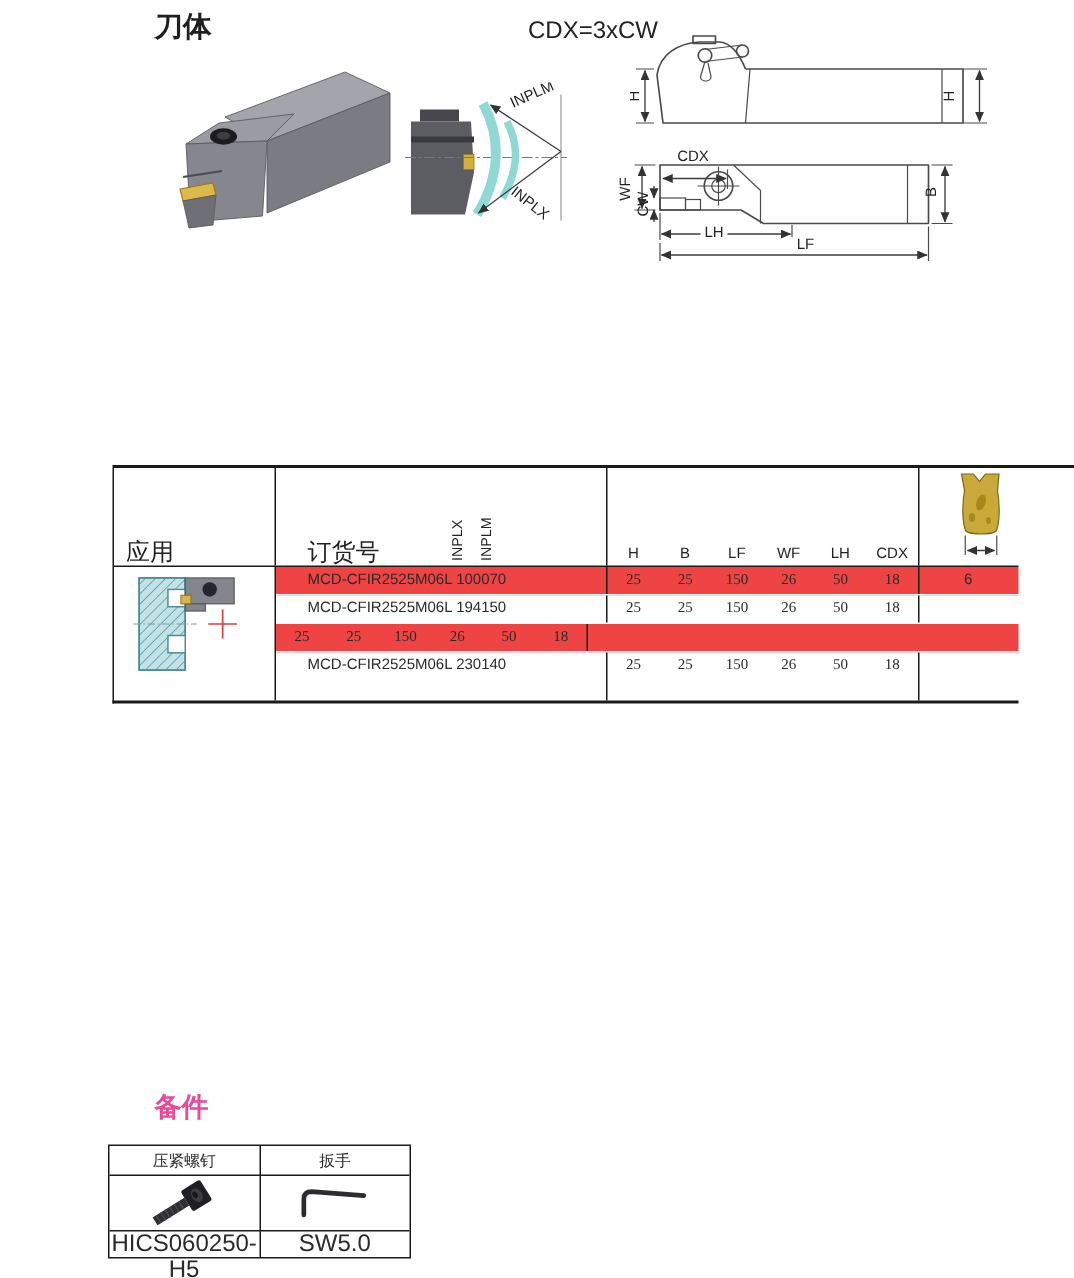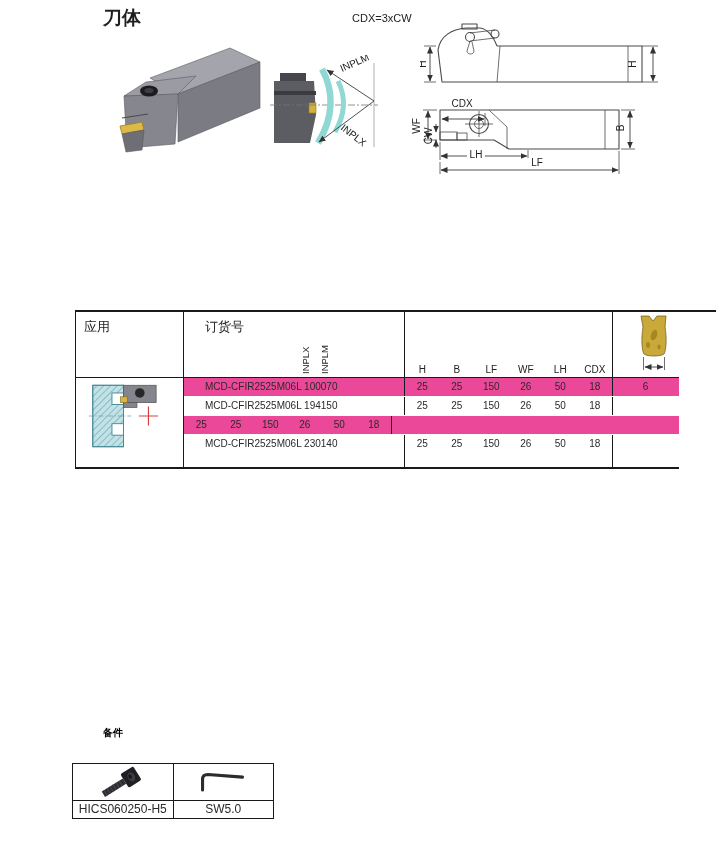--- a/index.html
+++ b/index.html
@@ -1,54 +1,54 @@
 <!DOCTYPE html>
 <html><head>
 <meta charset="utf-8">
 <style>
   html,body{margin:0;padding:0;background:#fff;}
   #page{position:relative;width:716px;height:852px;background:#fff;overflow:hidden;
         font-family:"Liberation Sans","DejaVu Sans",sans-serif;color:#2a2a2a;}
   .abs{position:absolute;}
   .h1{font-size:19px;font-weight:bold;color:#1f1f1f;}
-  .formula{font-size:11px;color:#222;}
+  .formula{font-size:16px;color:#222;}
   
   #top-rule{left:75px;top:310px;width:641px;height:2px;background:#1a1a1a;}
   #dtable{left:75px;top:312px;width:603px;border-left:1px solid #1a1a1a;border-bottom:2px solid #1a1a1a;box-sizing:content-box;font-size:10px;}
   .thead{display:flex;height:65px;border-bottom:1px solid #1a1a1a;}
-  .thead .hl{display:block;padding:6px 0 0 8px;font-size:13px;color:#222;}
+  .thead .hl{display:block;padding:6px 0 0 8px;font-size:16px;color:#222;margin-top:40px;}
   .c-app{width:108px;border-right:1px solid #1a1a1a;box-sizing:border-box;}
   .c-order{width:221px;border-right:1px solid #1a1a1a;box-sizing:border-box;position:relative;}
   .c-order .hl{padding-left:21px;}
   .c-dims{width:208px;border-right:1px solid #1a1a1a;box-sizing:border-box;position:relative;}
   .c-dims .hl{padding-left:21px;}
   .c-ins{width:65px;position:relative;}
   .vlabel{position:absolute;bottom:3px;font-size:9.5px;color:#222;white-space:nowrap;
           transform:rotate(-90deg);transform-origin:0 100%;}
   .dimheads{position:absolute;left:0;bottom:2px;width:100%;display:flex;}
   .dimheads span{flex:1;text-align:center;font-size:10px;color:#222;}
   .tbody{display:flex;}
   .b-app{width:108px;border-right:1px solid #1a1a1a;box-sizing:border-box;position:relative;}
   .b-rows{width:495px;}
   .trow{display:flex;height:19px;line-height:18px;border-bottom:1px solid #fff;box-sizing:border-box;}
   .trow:last-child{border-bottom:none;height:32px;}
-  .trow.alt{background:#ec4899;}
+  .trow.alt{background:#ef4444;}
   .cell-order{width:221px;border-right:1px solid #1a1a1a;box-sizing:border-box;padding-left:21px;white-space:nowrap;overflow:hidden;}
-  .cell-dims{width:208px;border-right:1px solid #1a1a1a;box-sizing:border-box;display:flex;}
+  .cell-dims{width:208px;border-right:1px solid #1a1a1a;box-sizing:border-box;display:flex;font-family:Liberation Serif, serif;}
   .cell-dims span{flex:1;text-align:center;}
   .cell-cw{width:65px;text-align:center;}
   
-  #spares-title{left:103px;top:726px;font-size:10px;font-weight:bold;color:#000000;}
+  #spares-title{left:103px;top:726px;font-size:18px;font-weight:bold;color:#ec4899;}
   #stable{left:72px;top:763px;width:200px;border:1.5px solid #1a1a1a;font-size:10.5px;text-align:center;}
   #stable .srow{display:flex;}
   #stable .scell{flex:1;box-sizing:border-box;}
   #stable .scell.first{border-right:1px solid #1a1a1a;}
   #stable .shead{height:20px;line-height:20px;border-bottom:1px solid #1a1a1a;}
   #stable .simg{height:37px;border-bottom:1px solid #1a1a1a;display:flex;align-items:center;justify-content:center;}
-  #stable .sval{height:17px;line-height:17px;font-size:12px;}
+  #stable .sval{height:17px;line-height:17px;font-size:16px;}
   
   .ol{fill:none;stroke:#4a4a4a;stroke-width:1.1;stroke-linejoin:round;}
   .thin{fill:none;stroke:#4a4a4a;stroke-width:0.8;}
   .dim{fill:none;stroke:#3c3c3c;stroke-width:0.9;}
   .dtext{font-family:"Liberation Sans","DejaVu Sans",sans-serif;font-size:10px;fill:#222;}
 </style>
 </head>
 <body>
 
 <div id="page">
@@ -247,20 +247,24 @@
           <div class="cell-cw"></div>
         </div>
       </div>
     </div>
   </div>
 
   <div class="abs" id="spares-title">备件</div>
 
   <div class="abs" id="stable">
     <div class="srow">
+      <div class="scell shead first">压紧螺钉</div>
+      <div class="scell shead">扳手</div>
+    </div>
+    <div class="srow">
       <div class="scell simg first">
         <svg width="60" height="32" viewBox="0 0 64 36">
           <g transform="rotate(-32 32 18)">
             <rect x="6" y="14.5" width="28" height="7" fill="#2e2e33"></rect>
             <path d="M9,14.5 L9,21.5 M13,14.5 L13,21.5 M17,14.5 L17,21.5 M21,14.5 L21,21.5 M25,14.5 L25,21.5 M29,14.5 L29,21.5" stroke="#4a4a50" stroke-width="1"></path>
             <rect x="34" y="9" width="17" height="18" rx="2" fill="#1f1f24"></rect>
             <ellipse cx="43" cy="18" rx="4" ry="5.5" fill="#3c3c41"></ellipse>
             <ellipse cx="42" cy="17" rx="1.8" ry="2.6" fill="#17171b"></ellipse>
           </g>
         </svg>

